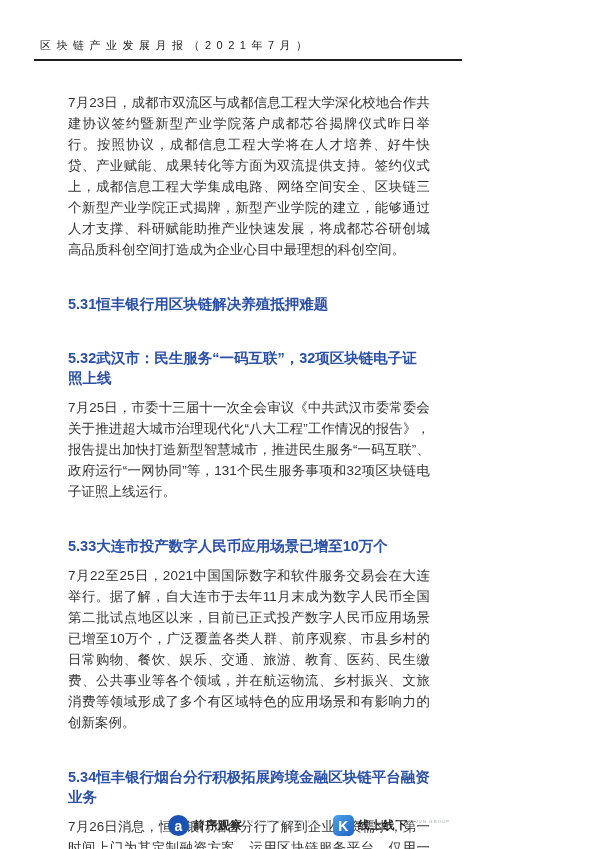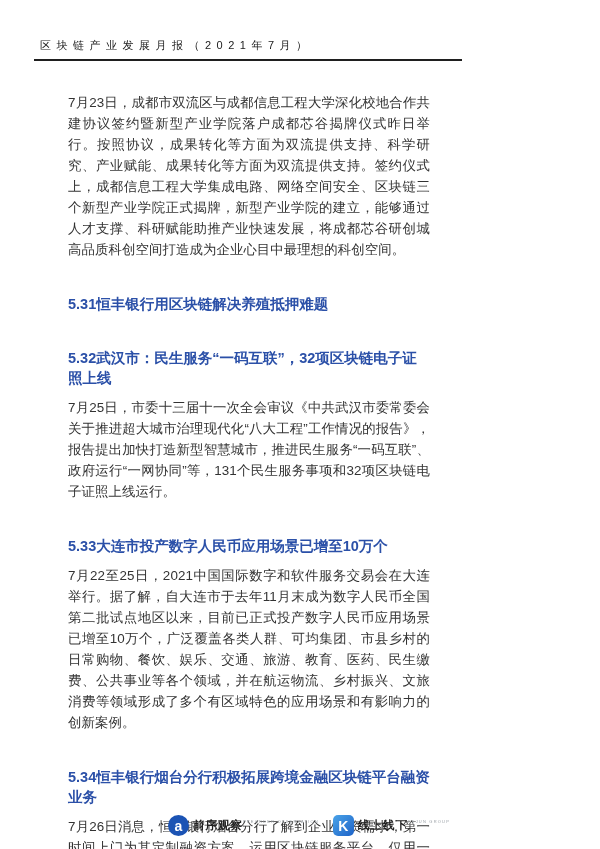--- a/index.html
+++ b/index.html
@@ -58,35 +58,35 @@
 <div class="page">
 
   <div class="hdr">
     <div class="hdr-title">区块链产业发展月报（2021年7月）</div>
     <div class="hdr-rule"></div>
   </div>
 
   <div class="content">
 
     <div class="section">
-      <p class="sec-body">7月23日，成都市双流区与成都信息工程大学深化校地合作共建协议签约暨新型产业学院落户成都芯谷揭牌仪式昨日举行。按照协议，成果转化等方面为双流提供支持、科学研究、产业赋能、成果转化等方面为双流提供支持。签约仪式上，成都信息工程大学集成电路、网络空间安全、区块链三个新型产业学院正式揭牌，新型产业学院的建立，能够通过人才支撑、科研赋能助推产业快速发展，将成都芯谷研创城高品质科创空间打造成为企业心目中最理想的科创空间。</p>
+      <p class="sec-body">7月23日，成都市双流区与成都信息工程大学深化校地合作共建协议签约暨新型产业学院落户成都芯谷揭牌仪式昨日举行。按照协议，成都信息工程大学将在人才培养、好牛快贷、产业赋能、成果转化等方面为双流提供支持。签约仪式上，成都信息工程大学集成电路、网络空间安全、区块链三个新型产业学院正式揭牌，新型产业学院的建立，能够通过人才支撑、科研赋能助推产业快速发展，将成都芯谷研创城高品质科创空间打造成为企业心目中最理想的科创空间。</p>
     </div>
 
     <div class="section">
       <h2 class="sec-title">5.31恒丰银行用区块链解决养殖抵押难题</h2>
     </div>
 
     <div class="section">
       <h2 class="sec-title">5.32武汉市：民生服务“一码互联”，32项区块链电子证照上线</h2>
       <p class="sec-body">7月25日，市委十三届十一次全会审议《中共武汉市委常委会关于推进超大城市治理现代化“八大工程”工作情况的报告》，报告提出加快打造新型智慧城市，推进民生服务“一码互联”、政府运行“一网协同”等，131个民生服务事项和32项区块链电子证照上线运行。</p>
     </div>
 
     <div class="section">
       <h2 class="sec-title">5.33大连市投产数字人民币应用场景已增至10万个</h2>
-      <p class="sec-body">7月22至25日，2021中国国际数字和软件服务交易会在大连举行。据了解，自大连市于去年11月末成为数字人民币全国第二批试点地区以来，目前已正式投产数字人民币应用场景已增至10万个，广泛覆盖各类人群、可均集团、市县乡村的日常购物、餐饮、娱乐、交通、旅游、教育、医药、民生缴费、公共事业等各个领域，并在航运物流、乡村振兴、文旅消费等领域形成了多个有区域特色的应用场景和有影响力的创新案例。</p>
+      <p class="sec-body">7月22至25日，2021中国国际数字和软件服务交易会在大连举行。据了解，自大连市于去年11月末成为数字人民币全国第二批试点地区以来，目前已正式投产数字人民币应用场景已增至10万个，广泛覆盖各类人群、前序观察、市县乡村的日常购物、餐饮、娱乐、交通、旅游、教育、医药、民生缴费、公共事业等各个领域，并在航运物流、乡村振兴、文旅消费等领域形成了多个有区域特色的应用场景和有影响力的创新案例。</p>
     </div>
 
     <div class="section">
       <h2 class="sec-title">5.34恒丰银行烟台分行积极拓展跨境金融区块链平台融资业务</h2>
       <p class="sec-body">7月26日消息，恒丰银行烟台分行了解到企业融资需求，第一时间上门为其定制融资方案，运用区块链服务平台，仅用一天时间便完成融资申请、系统核验、单据审核及融资发放、平台登记等全流程操作。</p>
     </div>
 
   </div>
 
   <div class="logos">

